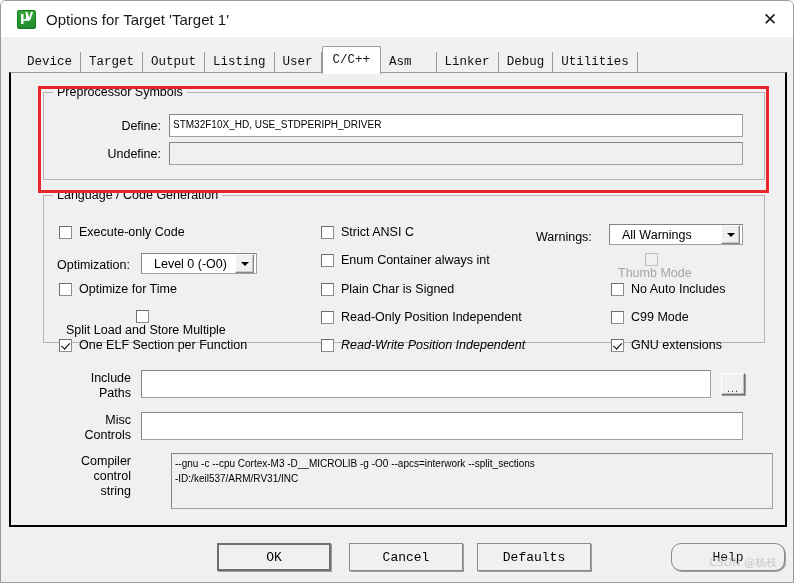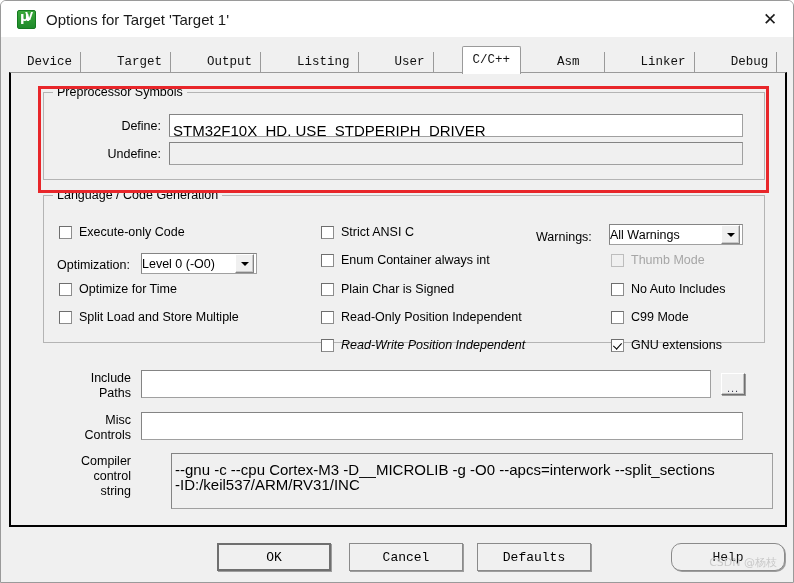--- a/index.html
+++ b/index.html
@@ -89,21 +89,20 @@
   #tabstrip {
     position: absolute;
     left: 0; top: 36px;
     width: 100%;
     height: 36px;
     background: #f0f0f0;
     display: flex;
     align-items: flex-end;
     padding-left: 18px;
     box-sizing: border-box;
-    gap: 28px;
   }
   .tab {
     font-family: "Liberation Mono", "DejaVu Sans Mono", monospace;
     font-size: 12.5px;
     color: #111111;
     height: 21px;
     line-height: 21px;
     padding: 0 8px;
     border-right: 1px solid #9a9a9a;
     background: #f0f0f0;
@@ -181,23 +180,23 @@
     text-align: right;
     white-space: nowrap;
   }
   .textbox {
     position: absolute;
     box-sizing: border-box;
     background: #ffffff;
     border: 1px solid #a0a0a0;
     border-top-color: #848484;
     border-left-color: #848484;
-    font-size: 15px;
-    color: #000000;
-    padding: 8px 3px;
+    font-size: 10px;
+    color: #000000;
+    padding: 2px 3px;
     line-height: 16px;
     overflow: hidden;
     white-space: nowrap;
     font-family: "Liberation Sans", sans-serif;
   }
   .textbox.readonly {
     background: #f0f0f0;
   }
   .textbox.multiline {
     white-space: pre;
@@ -250,21 +249,21 @@
     border: 1px solid #a0a0a0;
     border-top-color: #848484;
     border-left-color: #848484;
     display: flex;
     align-items: center;
     height: 21px;
   }
   .combo .cval {
     font-size: 12.5px;
     color: #000000;
-    padding-left: 0;
+    padding-left: 12px;
     flex: 1;
     white-space: nowrap;
     overflow: hidden;
   }
   .combo .carrow {
     width: 17px;
     height: 17px;
     margin-right: 2px;
     background: #f0f0f0;
     border: 1px solid #ffffff;
@@ -388,23 +387,27 @@
     <div class="fld-label" style="left:46px; top:185px; text-align:left;">Optimization:</div>
     <div class="combo" style="left:130px; top:180px; width:116px;">
       <span class="cval">Level 0 (-O0)</span>
       <span class="carrow"></span>
     </div>
 
     <div class="cbrow" style="left:48px; top:209px;">
       <span class="cbox"></span>
       <span class="cblabel">Optimize for Time</span>
     </div>
-    <div class="cbrow" style="left:48px; top:237px;">
+    <div class="cbrow" style="left:48px; top:237px;flex-direction:column;">
       <span class="cbox"></span>
       <span class="cblabel">Split Load and Store Multiple</span>
+    </div>
+    <div class="cbrow" style="left:48px; top:265px;">
+      <span class="cbox checked"></span>
+      <span class="cblabel">One ELF Section per Function</span>
     </div>
 
     <div class="cbrow" style="left:310px; top:152px;align-items:center;">
       <span class="cbox"></span>
       <span class="cblabel">Strict ANSI C</span>
     </div>
     <div class="cbrow" style="left:310px; top:180px;">
       <span class="cbox"></span>
       <span class="cblabel">Enum Container always int</span>
     </div>
@@ -420,21 +423,21 @@
       <span class="cbox"></span>
       <span class="cblabel">Read-Write Position Independent</span>
     </div>
 
     <div class="fld-label" style="left:525px; top:157px; text-align:left;">Warnings:</div>
     <div class="combo" style="left:598px; top:151px; width:134px;">
       <span class="cval">All Warnings</span>
       <span class="carrow"></span>
     </div>
 
-    <div class="cbrow" style="left:600px; top:180px;">
+    <div class="cbrow" style="left:600px; top:180px;flex-direction:column;">
       <span class="cbox disabled"></span>
       <span class="cblabel disabled">Thumb Mode</span>
     </div>
     <div class="cbrow" style="left:600px; top:209px;">
       <span class="cbox"></span>
       <span class="cblabel">No Auto Includes</span>
     </div>
     <div class="cbrow" style="left:600px; top:237px;">
       <span class="cbox"></span>
       <span class="cblabel">C99 Mode</span>

